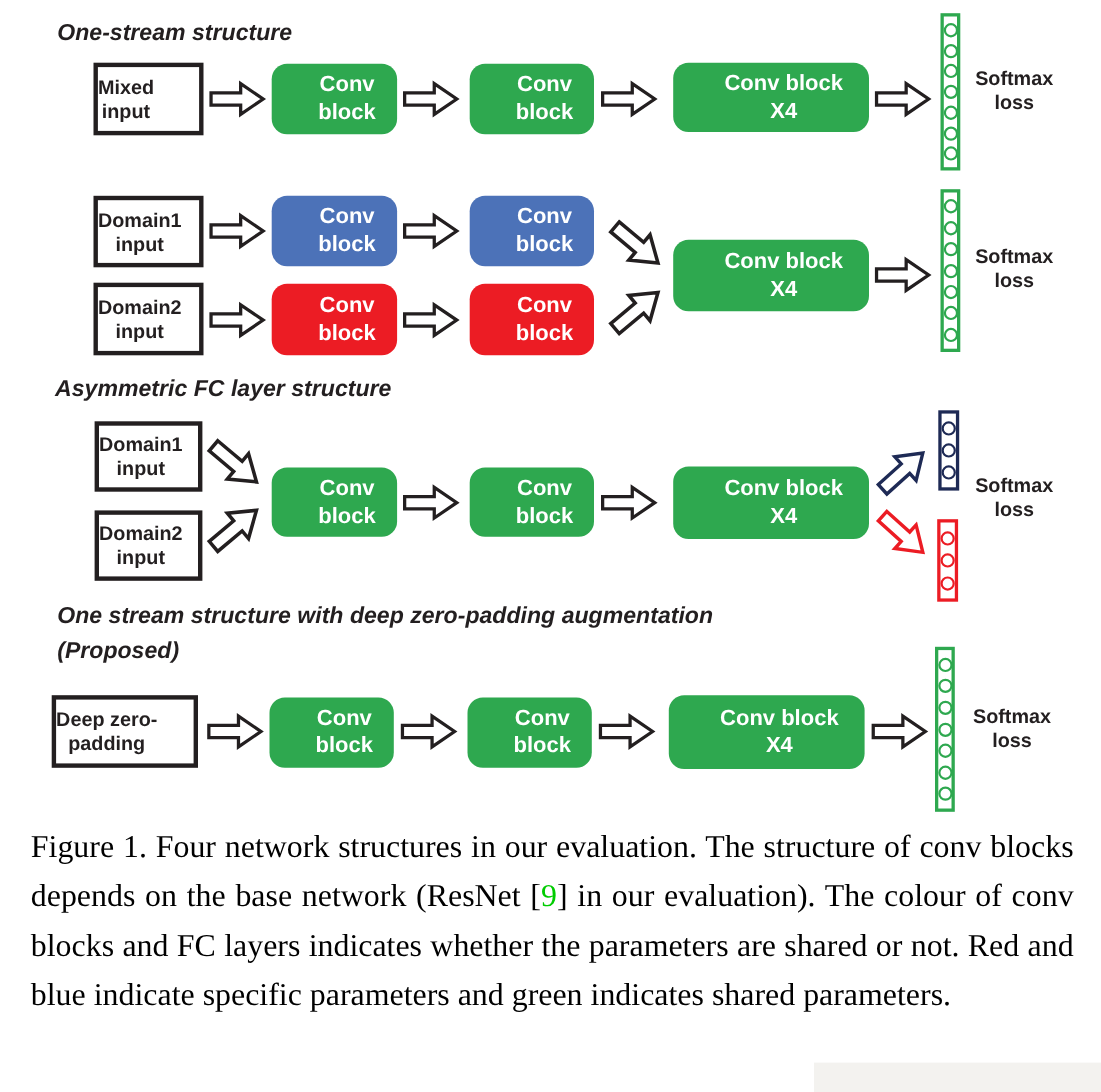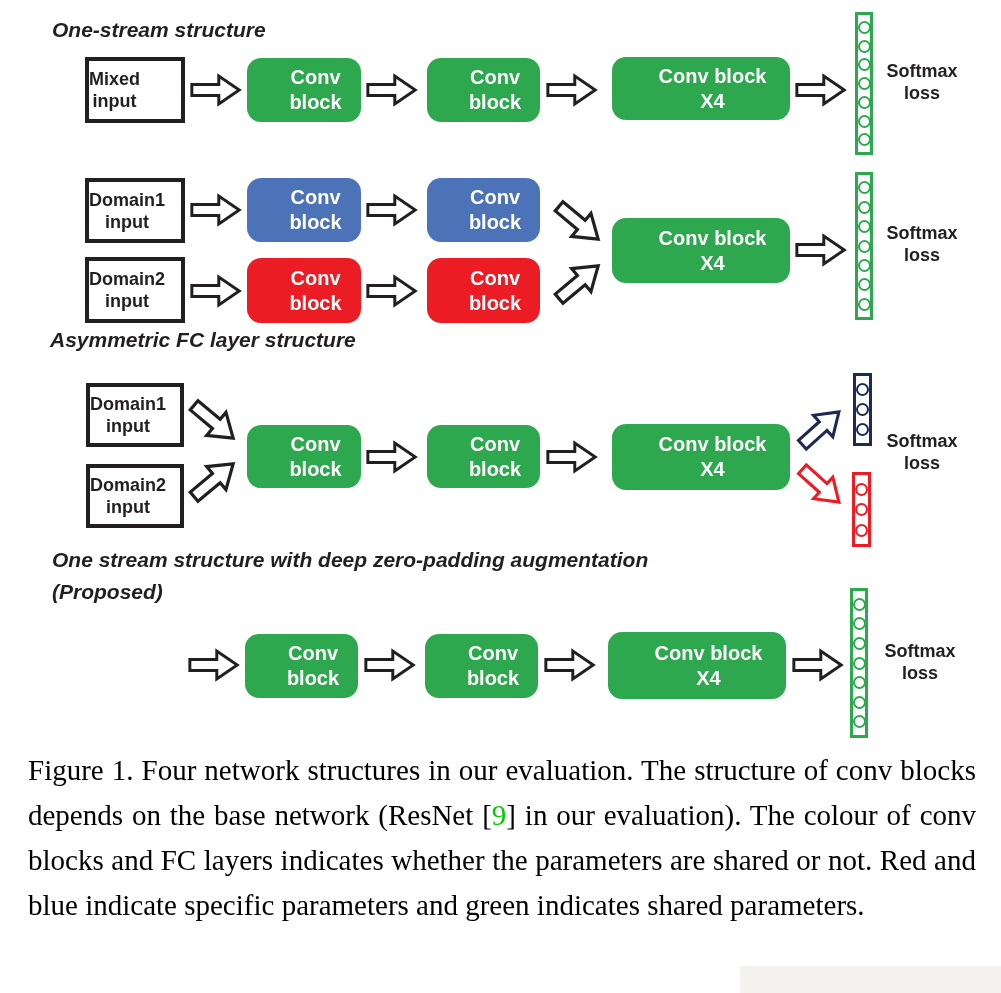--- a/index.html
+++ b/index.html
@@ -194,21 +194,21 @@
       <span class="unit"></span>
       <span class="unit"></span>
       <span class="unit"></span>
       <span class="unit"></span>
       <span class="unit"></span>
   </div>
 
   <div class="softmax" style="left:876px;top:222px;">Softmax
 loss</div>
 
-  <div class="hd" style="left:50px;top:328px;text-align:right;">Asymmetric FC layer structure</div>
+  <div class="hd" style="left:50px;top:342px;text-align:right;">Asymmetric FC layer structure</div>
 
   <div class="inbox" style="left:86px;top:383px;width:98px;height:64px;">
     <span>Domain1
 input</span>
   </div>
   <div class="inbox" style="left:86px;top:464px;width:98px;height:64px;">
     <span>Domain2
 input</span>
   </div>
 
@@ -271,20 +271,24 @@
       <span class="unit"></span>
       <span class="unit"></span>
   </div>
 
   <div class="softmax" style="left:876px;top:430px;">Softmax
 loss</div>
 
   <div class="hd" style="left:52px;top:548px;">One stream structure with deep zero-padding augmentation</div>
   <div class="hd" style="left:52px;top:580px;">(Proposed)</div>
 
+  <div class="inbox" style="left:47px;top:632px;width:133px;height:66px;">
+    <span>Deep zero-
+padding</span>
+  </div>
 
   <div class="arw" style="left:188px;top:646px;width:52px;height:38px;">
     <svg viewBox="0 0 56 38">
         <polygon points="2,13 31,13 31,4 53,19 31,34 31,25 2,25"></polygon>
       </svg>
   </div>
 
   <div class="blk green" style="left:245px;top:634px;width:113px;height:64px;">
     <span>Conv
 block</span>

